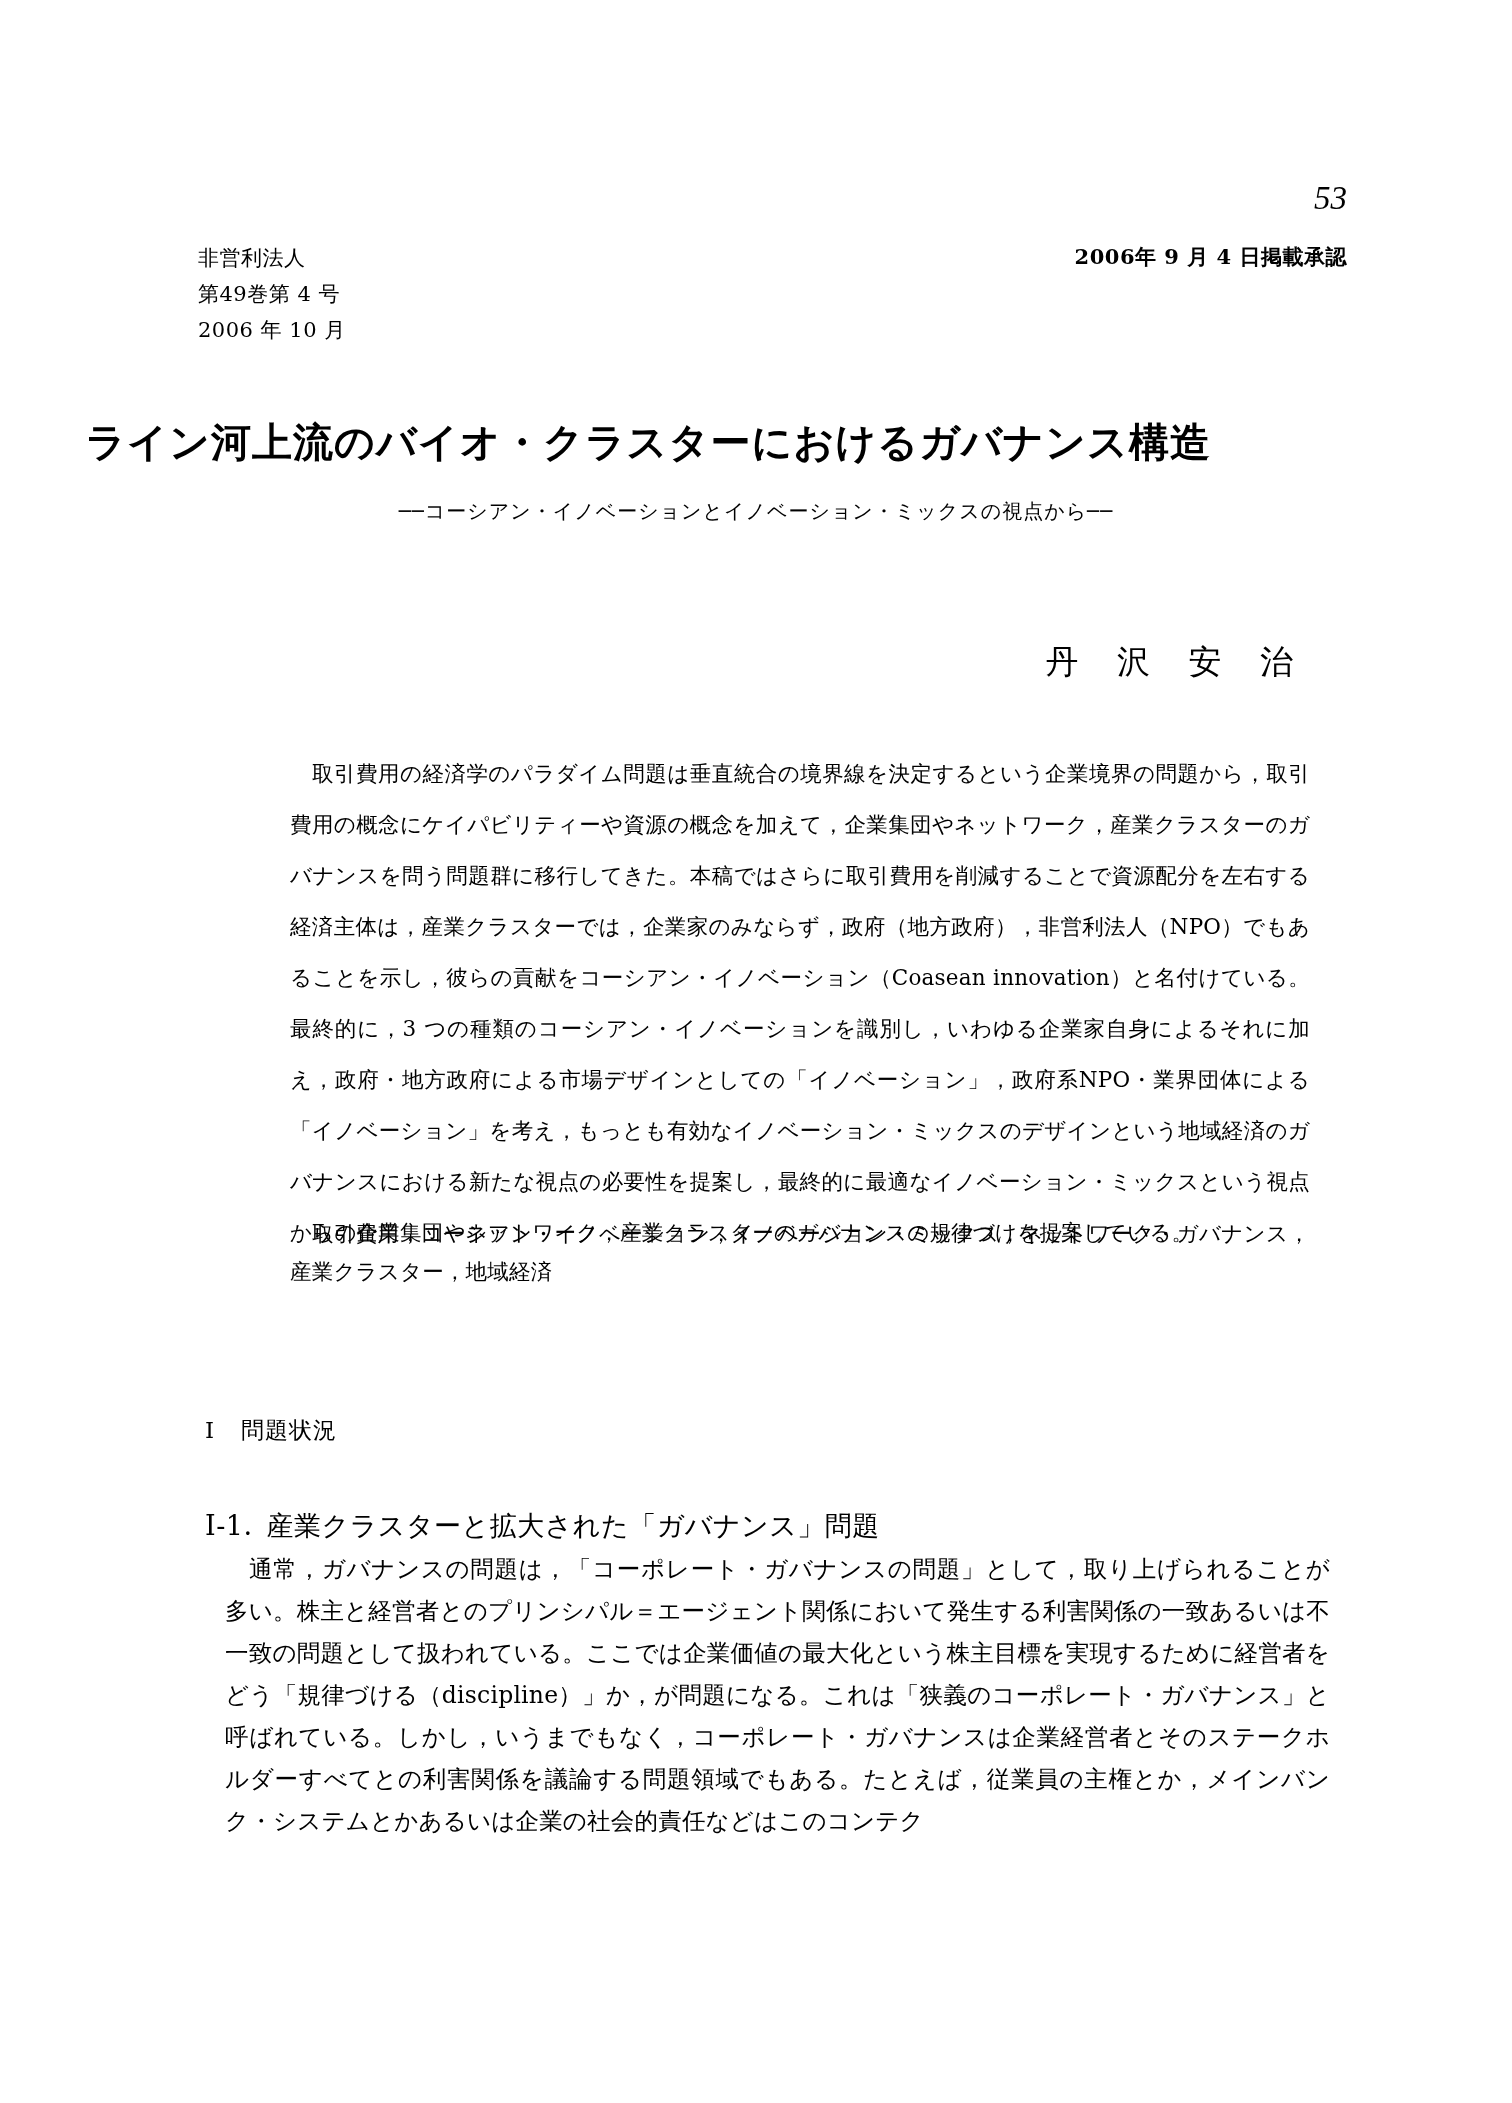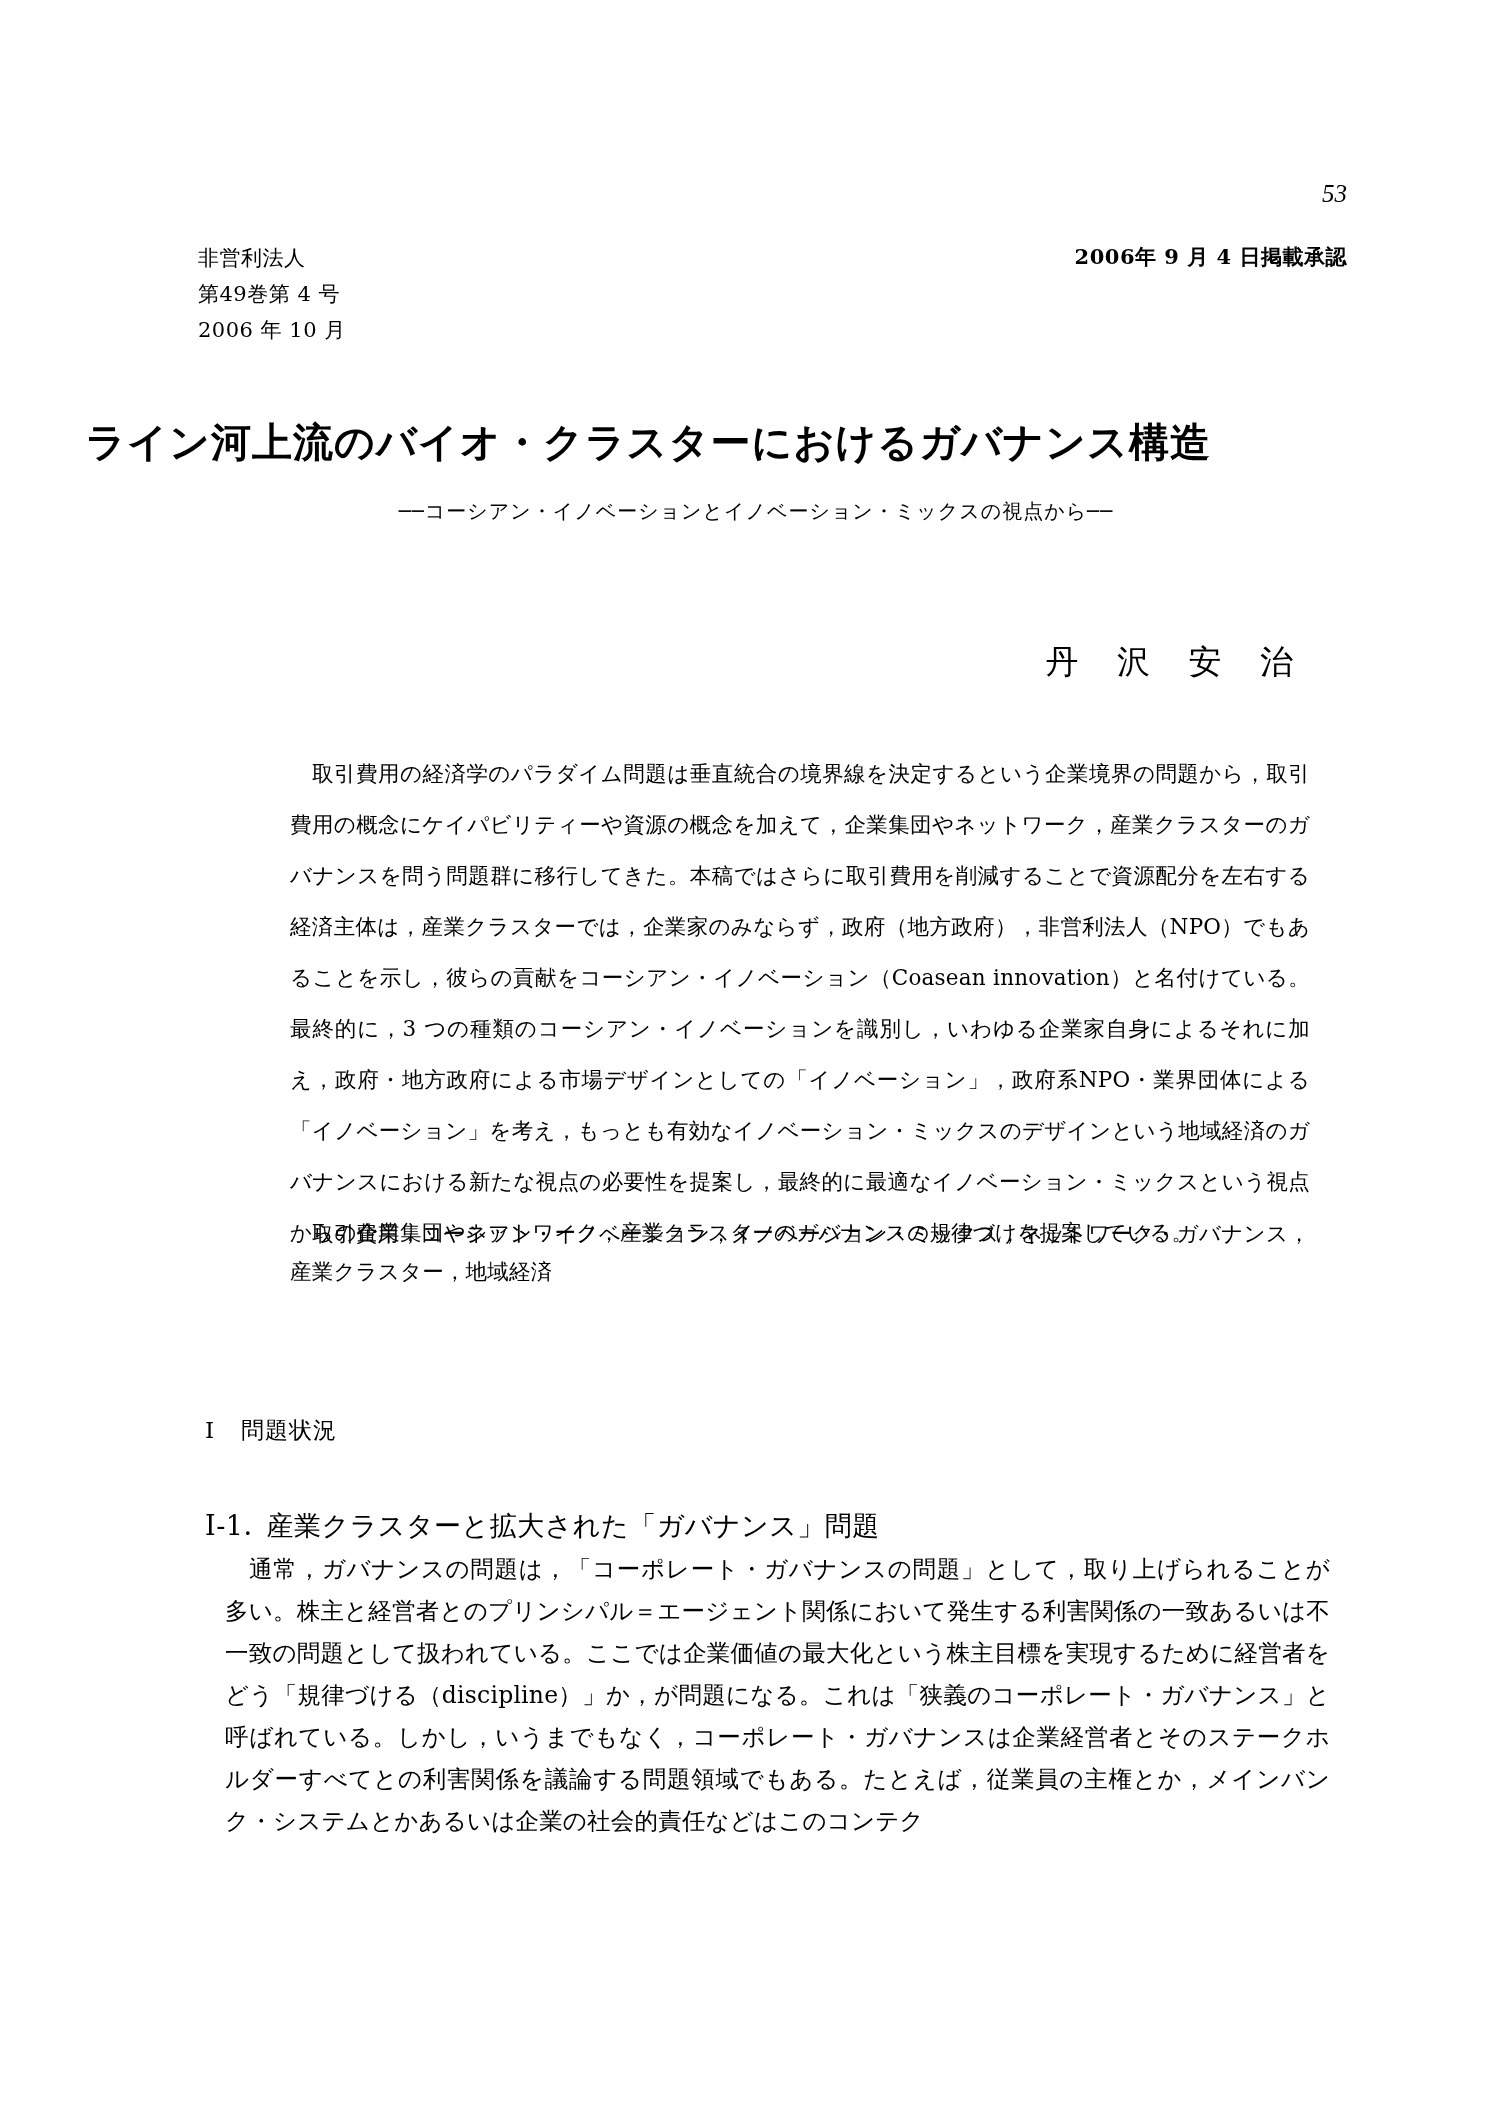--- a/index.html
+++ b/index.html
@@ -13,21 +13,21 @@
     height: 2103px;
     background: #ffffff;
     font-family: "Liberation Serif", "DejaVu Serif", serif;
     color: #000000;
     overflow: hidden;
   }
   .page-number {
     position: absolute;
     top: 180px;
     right: 165px;
-    font-size: 25px;
+    font-size: 33px;
     font-style: italic;
     font-family: "Liberation Serif", serif;
     margin-left: 28px;
   }
   .journal-info {
     position: absolute;
     top: 240px;
     left: 198px;
     font-size: 21px;
     line-height: 36px;

